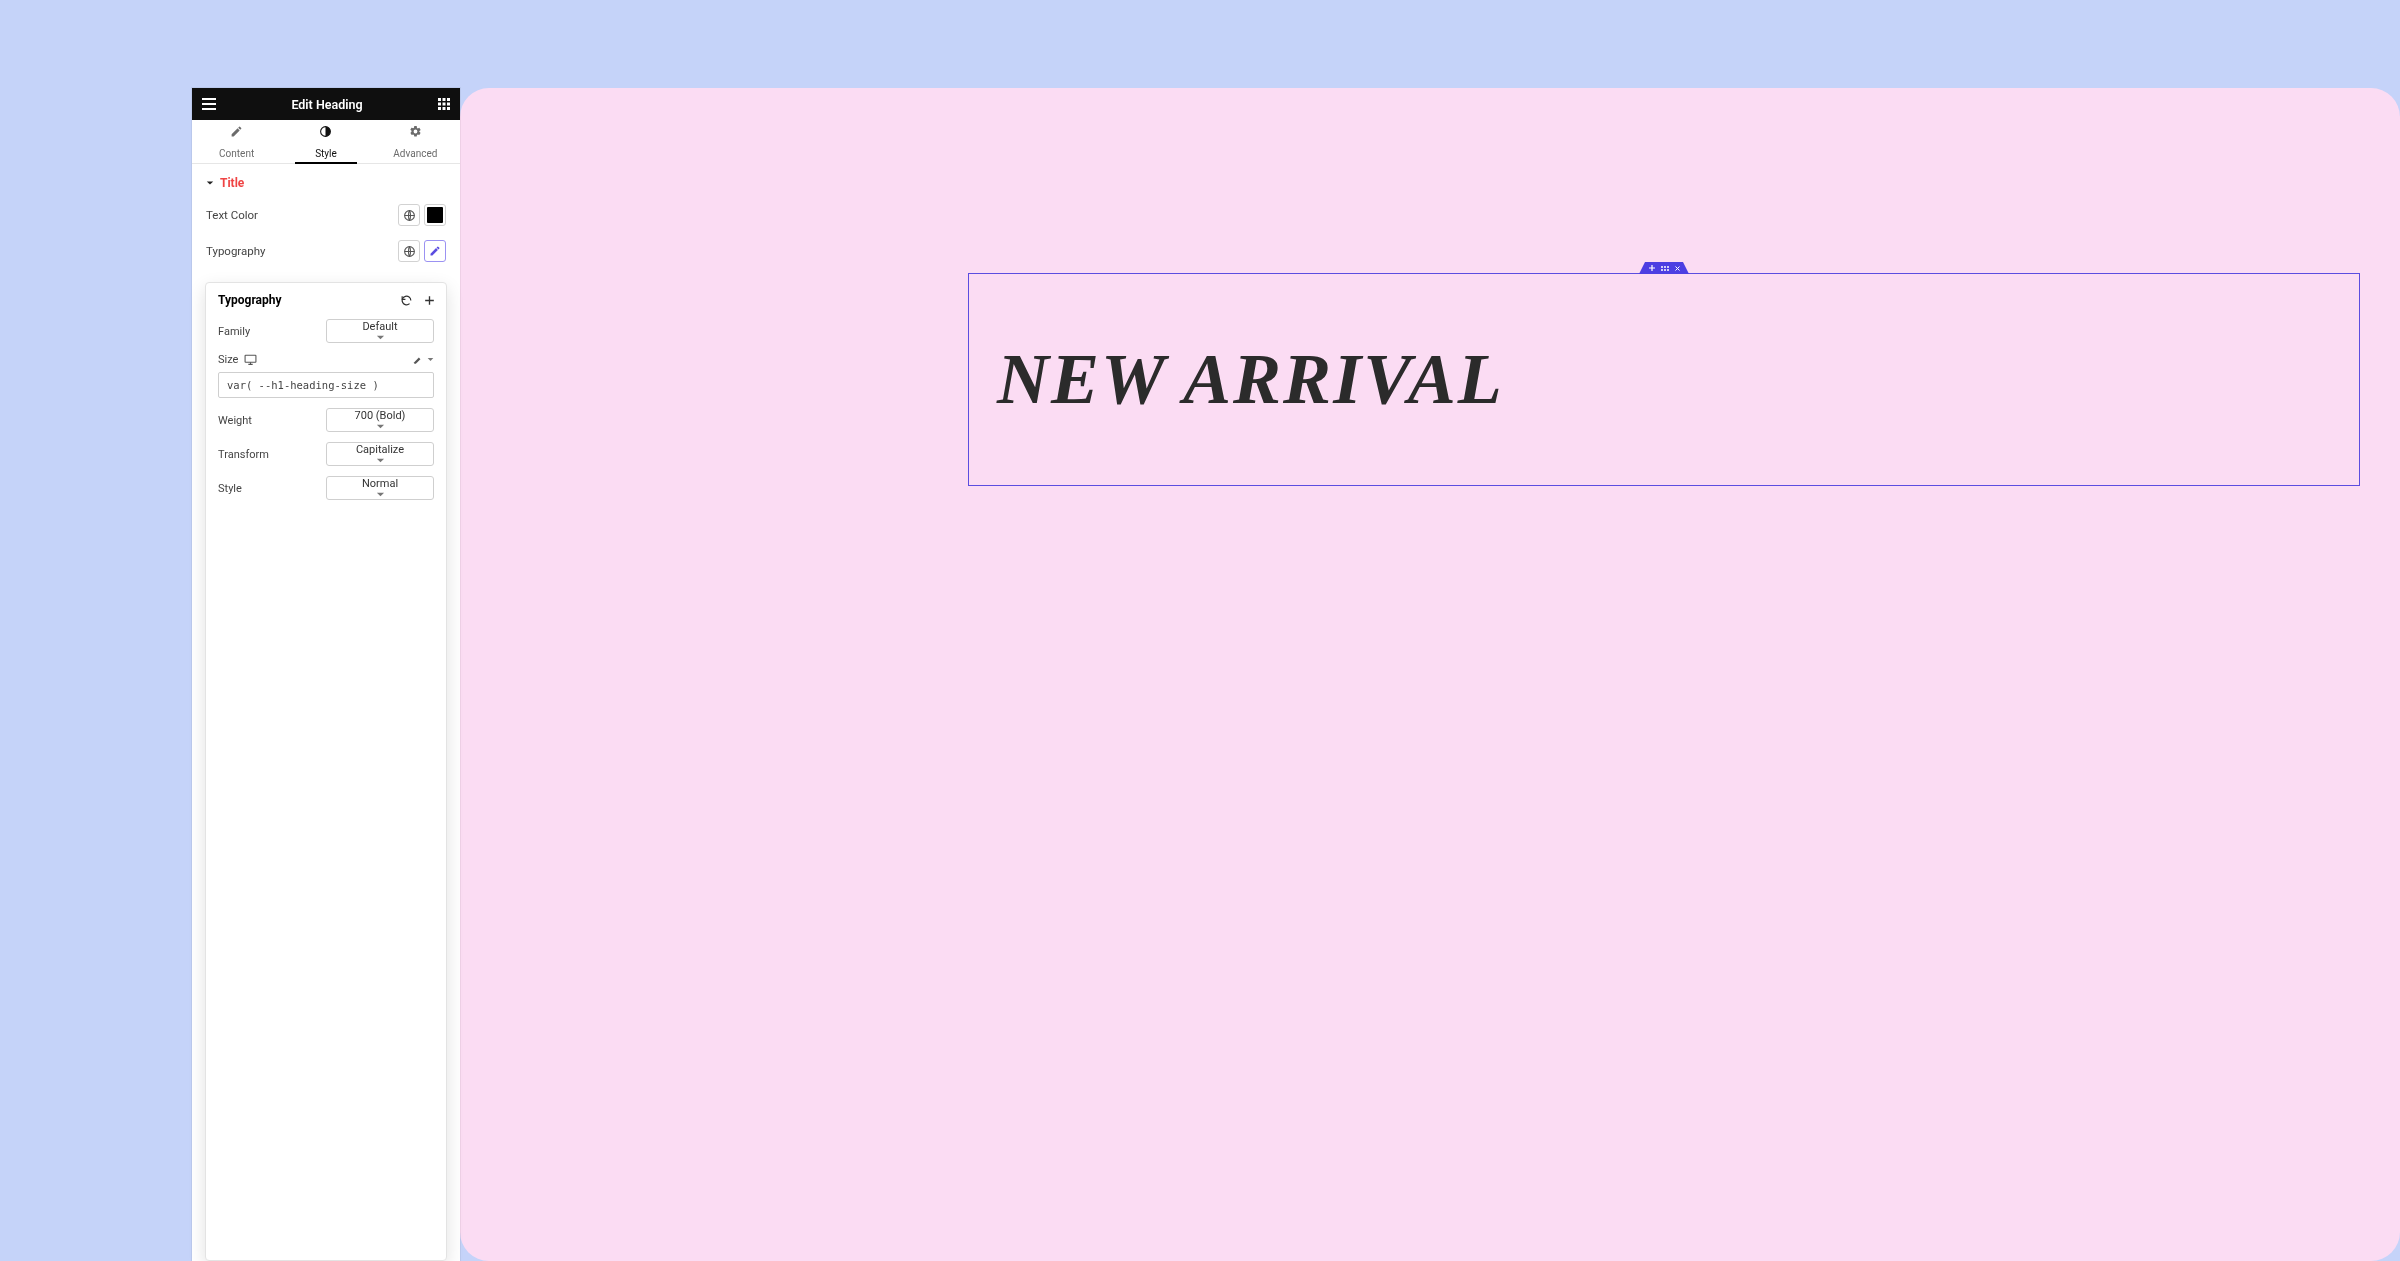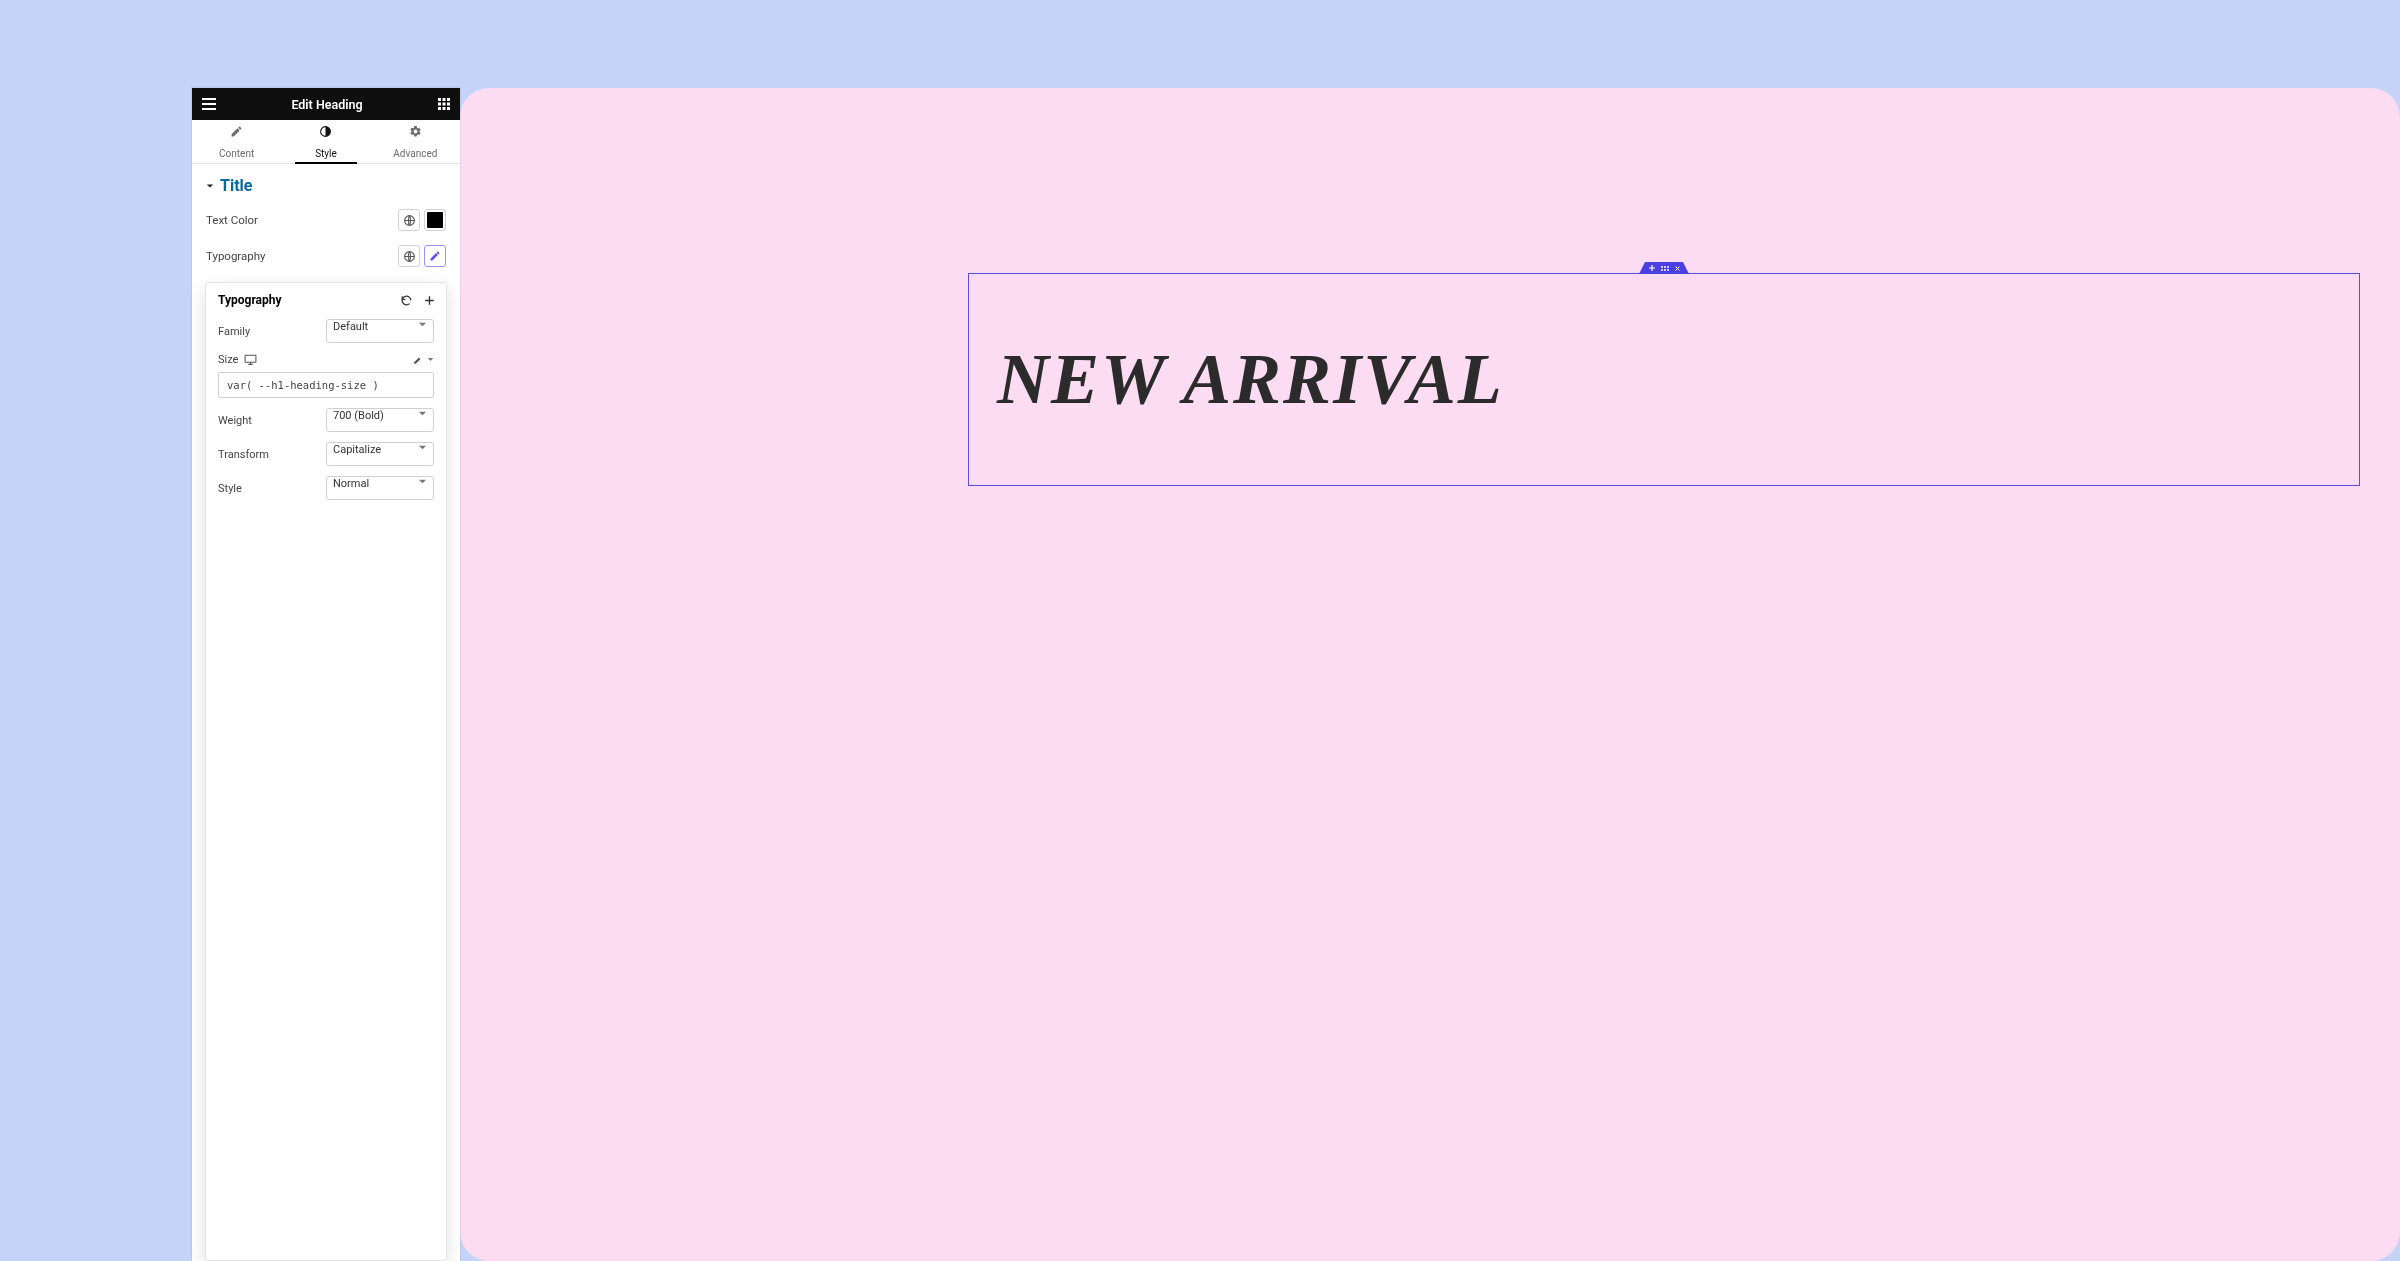--- a/index.html
+++ b/index.html
@@ -114,21 +114,21 @@
     content: "";
     position: absolute;
     left: 15%; right: 15%; bottom: -1px;
     height: 2px; background: #000;
   }
   .tab svg { width: 13px; height: 13px; }
 
   .section-body { padding: 12px 14px 0; }
   .section-title {
     display: flex; align-items: center; gap: 6px;
-    font-weight: 700; font-size: 16px; color: #0369a1;
+    font-weight: 700; font-size: 12px; color: #ef4444;
     margin-bottom: 14px;
     cursor: pointer;
   }
 
   .row {
     display: flex; align-items: center; justify-content: space-between;
     margin-bottom: 14px;
   }
   .row-label { font-size: 11.5px; color: #444; }
 
@@ -194,22 +194,23 @@
   .prow-right { display:flex; align-items:center; gap:4px; }
 
   .select {
     width: 108px; height: 24px;
     border: 1px solid #cfcfcf;
     border-radius: 3px;
     background: #fff;
     font-size: 11px;
     color: #333;
     padding: 0 6px;
-    display: flex; align-items: flex-start; justify-content: space-between;
+    display: flex; align-items: center; justify-content: space-between;
     cursor: pointer;
+    flex-direction: column;
   }
 
   .size-input {
     width: 100%; height: 24px;
     border: 1px solid #cfcfcf;
     border-radius: 2px;
     font-family: ui-monospace, Menlo, Consolas, monospace;
     font-size: 10.5px;
     color: #444;
     padding: 12px 8px;

